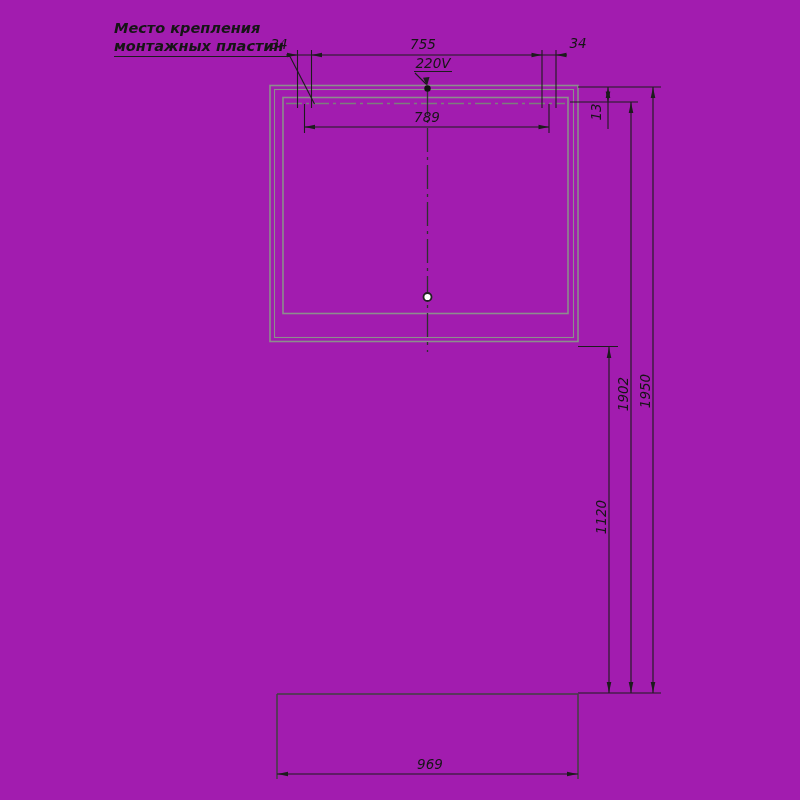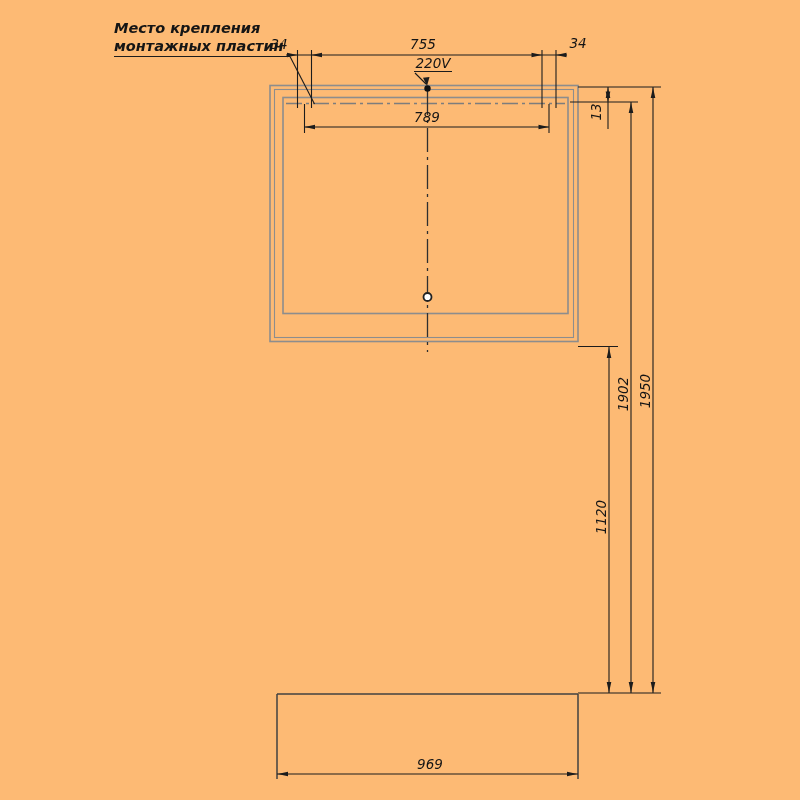--- a/index.html
+++ b/index.html
@@ -1,20 +1,20 @@
 <!DOCTYPE html>
 <html><head>
 <meta charset="utf-8">
 <style>
   html, body { margin: 0; padding: 0; background: #ffffff; }
   .canvas {
     position: relative;
     width: 800px;
     height: 800px;
-    background: #fdba74;
+    background: #a21caf;
     overflow: hidden;
     font-family: "DejaVu Sans", sans-serif;
   }
   svg { display: block; }
   text {
     font-family: "DejaVu Sans", sans-serif;
     font-style: italic;
     fill: #151515;
   }
   .dim-label { font-size: 13.5px; font-weight: 500; }

